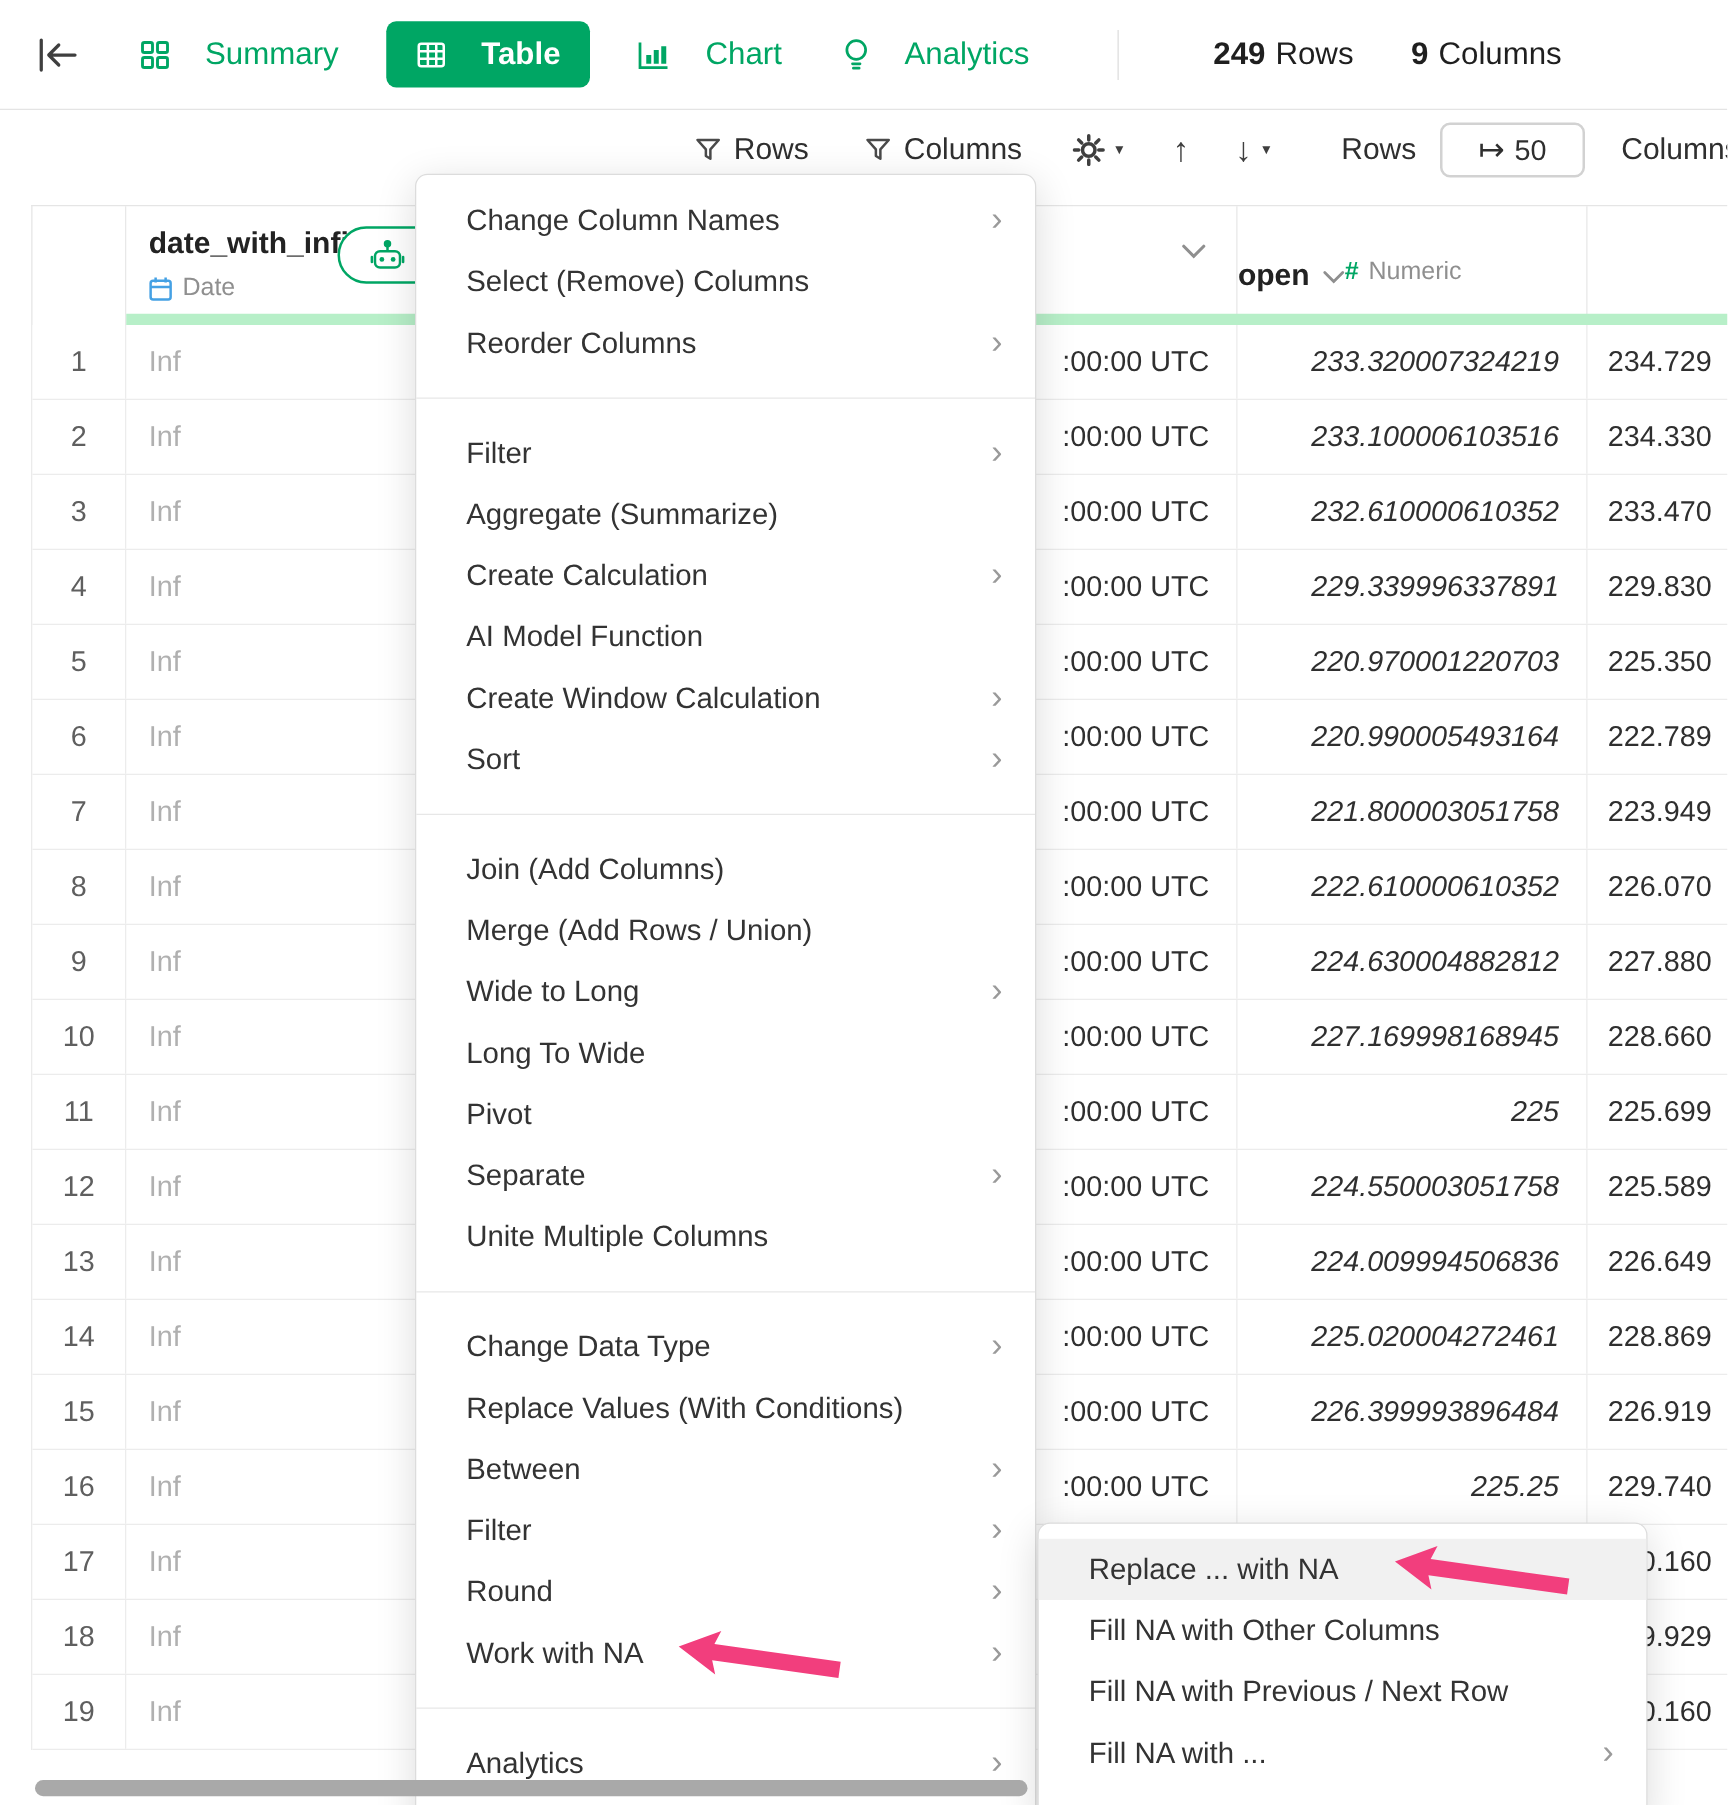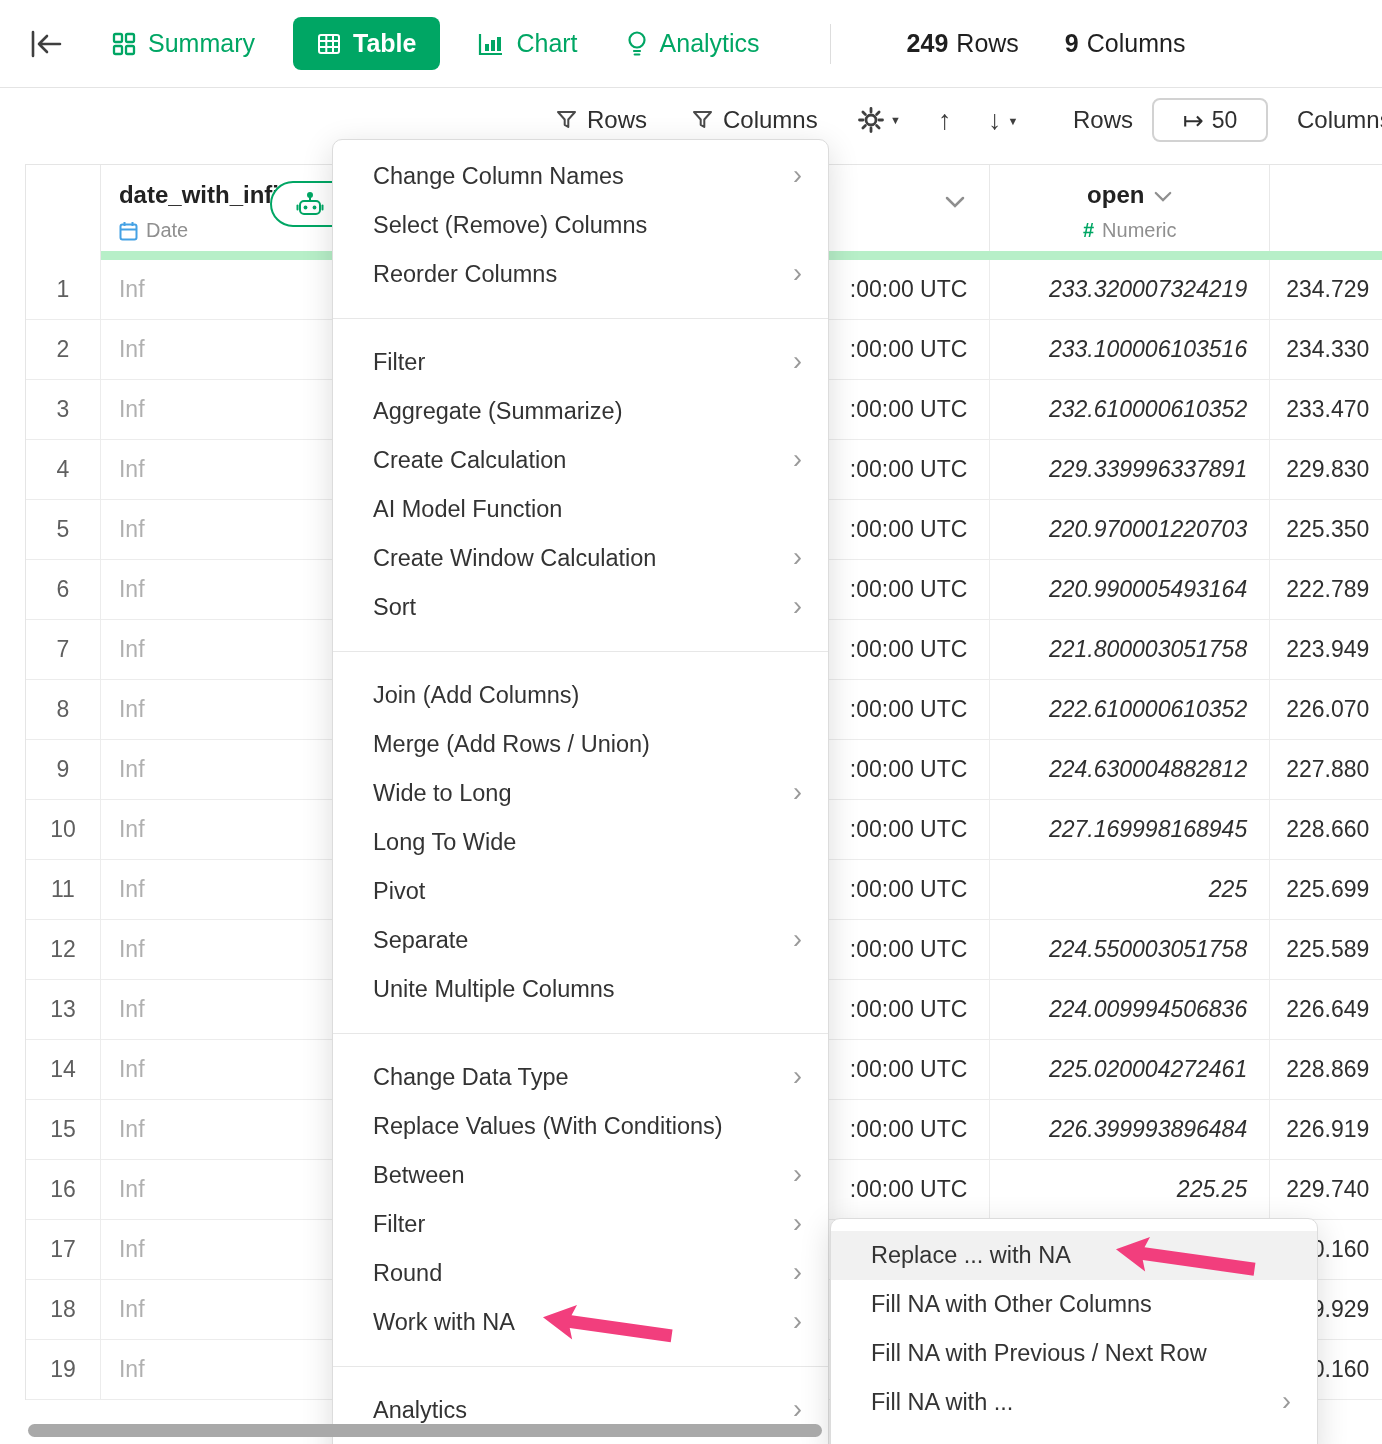--- a/index.html
+++ b/index.html
@@ -11,21 +11,21 @@
   }
   *{box-sizing:border-box;}
   html,body{margin:0;padding:0;background:#fff;}
   body{font-family:"Liberation Sans", sans-serif; color:#333;}
   .screen{position:relative;width:1382px;height:1444px;overflow:hidden;background:#fff;}
 
   
   .topbar{position:absolute;top:0;left:0;width:1382px;height:88px;display:flex;align-items:center;border-bottom:1px solid #e4e4e4;background:#fff;z-index:2;}
   .backbtn{margin-left:28px;display:flex;align-items:center;cursor:pointer;}
   .tabs{display:flex;align-items:center;margin-left:38px;gap:28px;}
-  .tab{display:flex;align-items:center;gap:12px;color:var(--green);font-size:25px;padding:12px 10px;border-radius:8px;cursor:pointer;white-space:nowrap;}
+  .tab{display:flex;align-items:center;gap:28px;color:var(--green);font-size:25px;padding:12px 10px;border-radius:8px;cursor:pointer;white-space:nowrap;}
   .tab.active{background:var(--green);color:#fff;padding:12px 24px;font-weight:700;}
   .vdiv{width:1px;height:40px;background:#ddd;margin-left:60px;}
   .stats{display:flex;align-items:center;gap:46px;margin-left:76px;font-size:25px;color:#1f1f1f;white-space:nowrap;}
   .stat b{font-weight:700;margin-right:8px;}
 
   
   .toolbar2{position:absolute;top:89px;left:0;width:1382px;height:62px;background:#fff;z-index:2;}
   .t2{position:absolute;top:50%;transform:translateY(-50%);display:flex;align-items:center;gap:10px;font-size:24px;color:#2f2f2f;white-space:nowrap;}
   .ai-pill{left:270px;top:92px;transform:none;height:46px;border:2px solid var(--green);border-radius:25px;padding:0 24px;color:var(--green);font-weight:600;gap:12px;position:absolute;display:flex;align-items:center;background:#fff;}
   .rows-filter{left:556px;}
@@ -37,21 +37,21 @@
   .jumpbox{left:1152px;width:116px;height:44px;border:2px solid #d2d2d2;border-radius:8px;justify-content:center;font-size:23px;gap:8px;}
   .cols-word{left:1297px;}
   .caret{font-size:11px;color:#3f3f3f;}
 
   
   .thead{position:absolute;top:164px;left:25px;width:1535px;height:96px;border-top:1px solid var(--hborder);border-left:1px solid var(--hborder);background:#fff;display:flex;z-index:1;}
   .th{position:relative;border-right:1px solid #e8e8e8;height:100%;}
   .th0{width:75px;}
   .th1{width:480px;}
   .th2{width:410px;}
-  .th3{width:280px;display:flex;flex-direction:column;align-items:center;}
+  .th3{width:280px;display:flex;flex-direction:row;align-items:center;}
   .th4{width:290px;border-right:none;}
   .th-name{font-size:24px;font-weight:700;color:#222;margin-top:16px;display:flex;align-items:center;gap:10px;}
   .th1 .th-name{margin-left:18px;}
   .th-type{font-size:20px;color:#8f8f8f;margin-top:10px;display:flex;align-items:center;gap:8px;}
   .th1 .th-type{margin-left:18px;}
   .hash{color:var(--green);font-weight:700;font-size:20px;}
   .th2 .chev{position:absolute;right:24px;top:30px;}
   .green-bar{position:absolute;left:75px;right:0;bottom:0;height:9px;background:var(--green-light);}
 
   .tbody{position:absolute;top:260px;left:25px;width:1535px;border-left:1px solid var(--hborder);z-index:1;}

